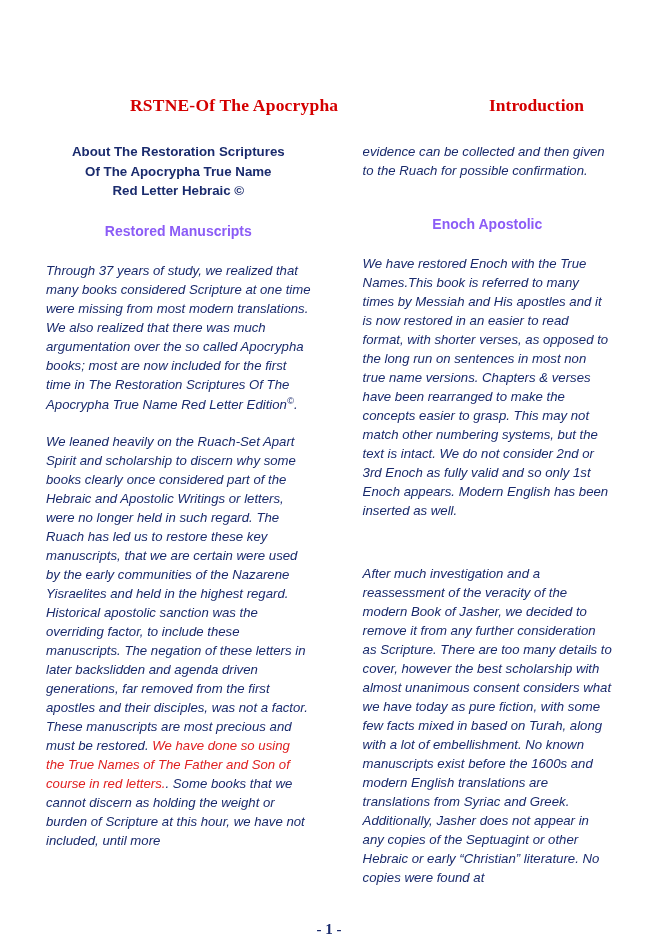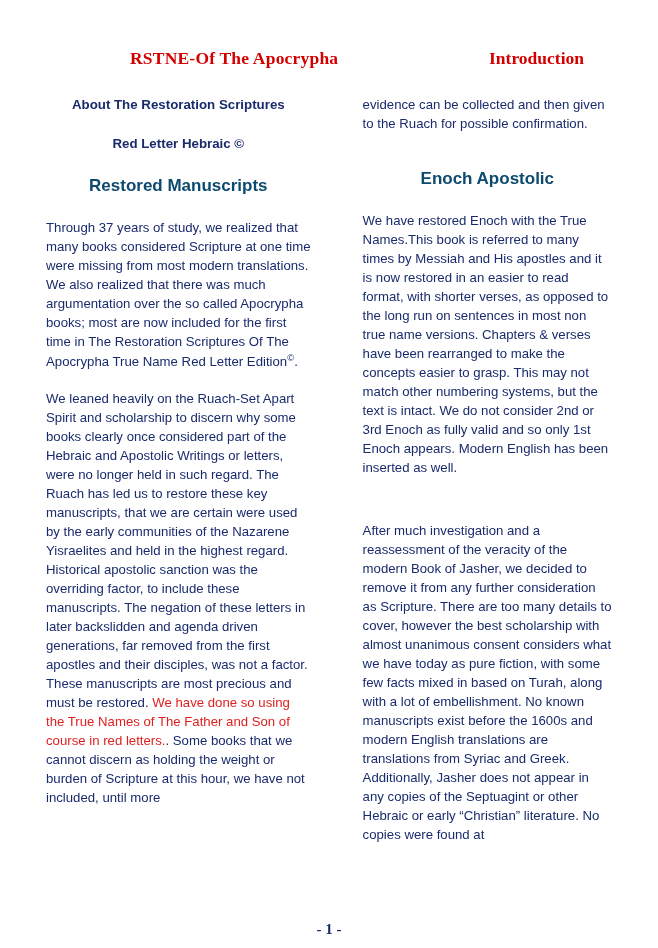--- a/index.html
+++ b/index.html
@@ -34,20 +34,21 @@
     font-size: 17.5px;
     color: #d40000;
     letter-spacing: 0.2px;
   }
   .header-right {
     font-family: "Liberation Serif", serif;
     font-weight: bold;
     font-size: 17.5px;
     color: #d40000;
     margin-right: 22px;
+    margin-top: 47px;
   }
   .columns {
     display: flex;
     gap: 52px;
   }
   .col {
     width: 278px;
   }
   .col.right {
     width: 262px;
@@ -56,30 +57,31 @@
     text-align: center;
     font-weight: bold;
     font-size: 13.3px;
     line-height: 1.48;
     color: #1a2b6d;
     margin: 0 0 22px 0;
   }
   .section-heading {
     text-align: center;
     font-weight: bold;
-    font-size: 17px;
-    color: #0c4a6e;
+    font-size: 14px;
+    color: #8b5cf6;
     margin: 0 0 22px 0;
   }
   p.body {
     font-size: 13.2px;
     line-height: 1.44;
     margin: 0 0 18px 0;
     color: #1a2b6d;
     text-align: left;
+    font-style: italic;
   }
   p.body:last-child {
     margin-bottom: 0;
   }
   .red {
     color: #e02020;
   }
   .sup {
     font-size: 9.5px;
     vertical-align: super;
@@ -106,21 +108,21 @@
   <div class="header">
     <div class="header-title">RSTNE-Of The Apocrypha</div>
     <div class="header-right">Introduction</div>
   </div>
 
   <div class="columns">
 
     <div class="col">
       <div class="doc-title">
         <span>About The Restoration Scriptures</span><br>
-        <br>
+        <span>Of The Apocrypha True Name</span><br>
         <span>Red Letter Hebraic ©</span>
       </div>
 
       <div class="section-heading">Restored Manuscripts</div>
 
       <p class="body"><span>Through 37 years of study, we realized that many books considered Scripture at one time were missing from most modern translations. We also realized that there was much argumentation over the so called Apocrypha books; most are now included for the first time in The Restoration Scriptures Of The Apocrypha True Name Red Letter Edition</span><span class="sup">©</span><span>.</span></p>
 
       <p class="body"><span>We leaned heavily on the Ruach-Set Apart Spirit and scholarship to discern why some books clearly once considered part of the Hebraic and Apostolic Writings or letters, were no longer held in such regard. The Ruach has led us to restore these key manuscripts, that we are certain were used by the early communities of the Nazarene Yisraelites and held in the highest regard. Historical apostolic sanction was the overriding factor, to include these manuscripts. The negation of these letters in later backslidden and agenda driven generations, far removed from the first apostles and their disciples, was not a factor. These manuscripts are most precious and must be restored. </span><span class="red">We have done so using the True Names of The Father and Son of course in red letters.</span><span>. Some books that we cannot discern as holding the weight or burden of Scripture at this hour, we have not included, until more</span></p>
     </div>
 

